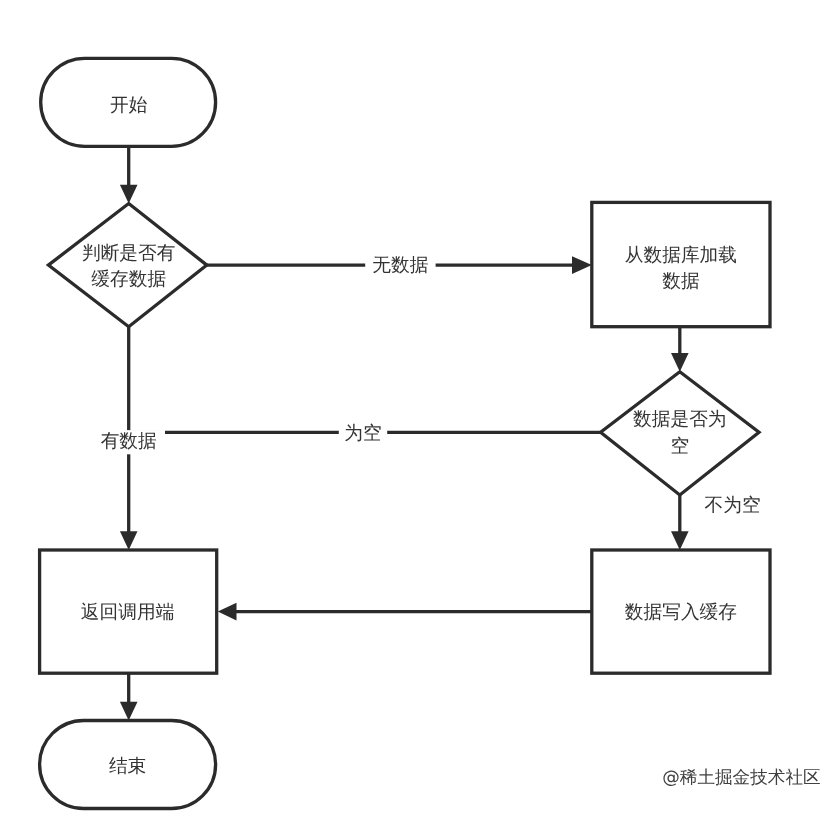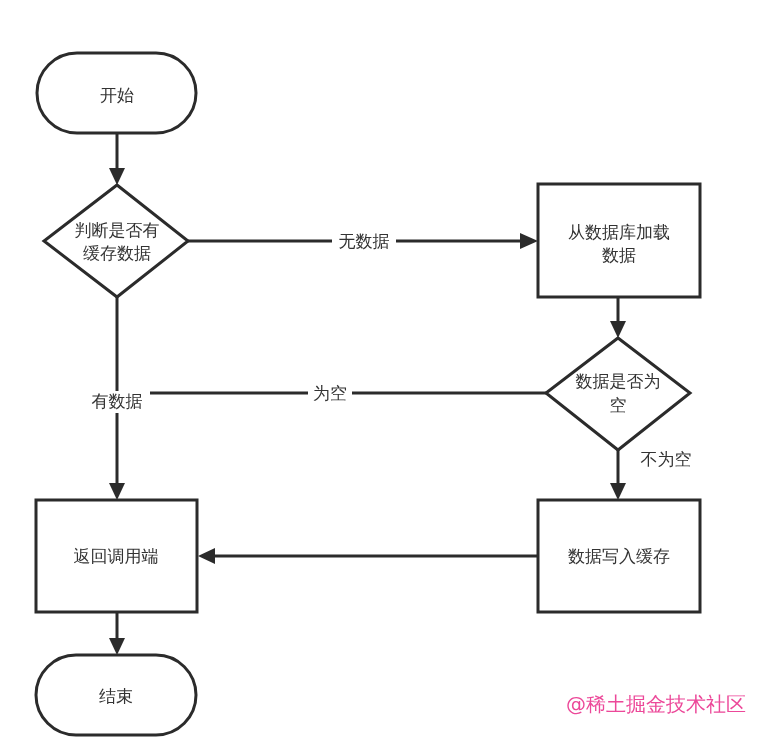--- a/index.html
+++ b/index.html
@@ -5,21 +5,21 @@
   html, body { margin: 0; padding: 0; background: #ffffff; }
   body { width: 764px; height: 740px; position: relative; overflow: hidden;
          font-family: "DejaVu Sans", "Liberation Sans", sans-serif; }
   svg { position: absolute; left: 0; top: 0; }
   .shape { fill: #ffffff; stroke: #2b2b2b; stroke-width: 3; }
   .edge { stroke: #2b2b2b; stroke-width: 3; fill: none; }
   .arrowhead { fill: #2b2b2b; }
   .node-label { font-size: 17px; fill: #333333; text-anchor: middle; dominant-baseline: middle; }
   .edge-label { font-size: 17px; fill: #333333; text-anchor: middle; dominant-baseline: middle; }
   .label-bg { fill: #ffffff; }
-  .watermark { position: absolute; right: 18px; bottom: 22px; font-size: 20px; color: #ec4899; }
+  .watermark { position: absolute; right: 18px; bottom: 22px; font-size: 16px; color: #404040; }
 </style>
 </head>
 <body>
 
 <svg width="764" height="740" viewBox="0 0 764 740">
 
   <line class="edge" x1="117" y1="133" x2="117" y2="170"></line>
   <polygon class="arrowhead" points="109,168 125,168 117,185"></polygon>
 
   <line class="edge" x1="188" y1="241" x2="522" y2="241"></line>

